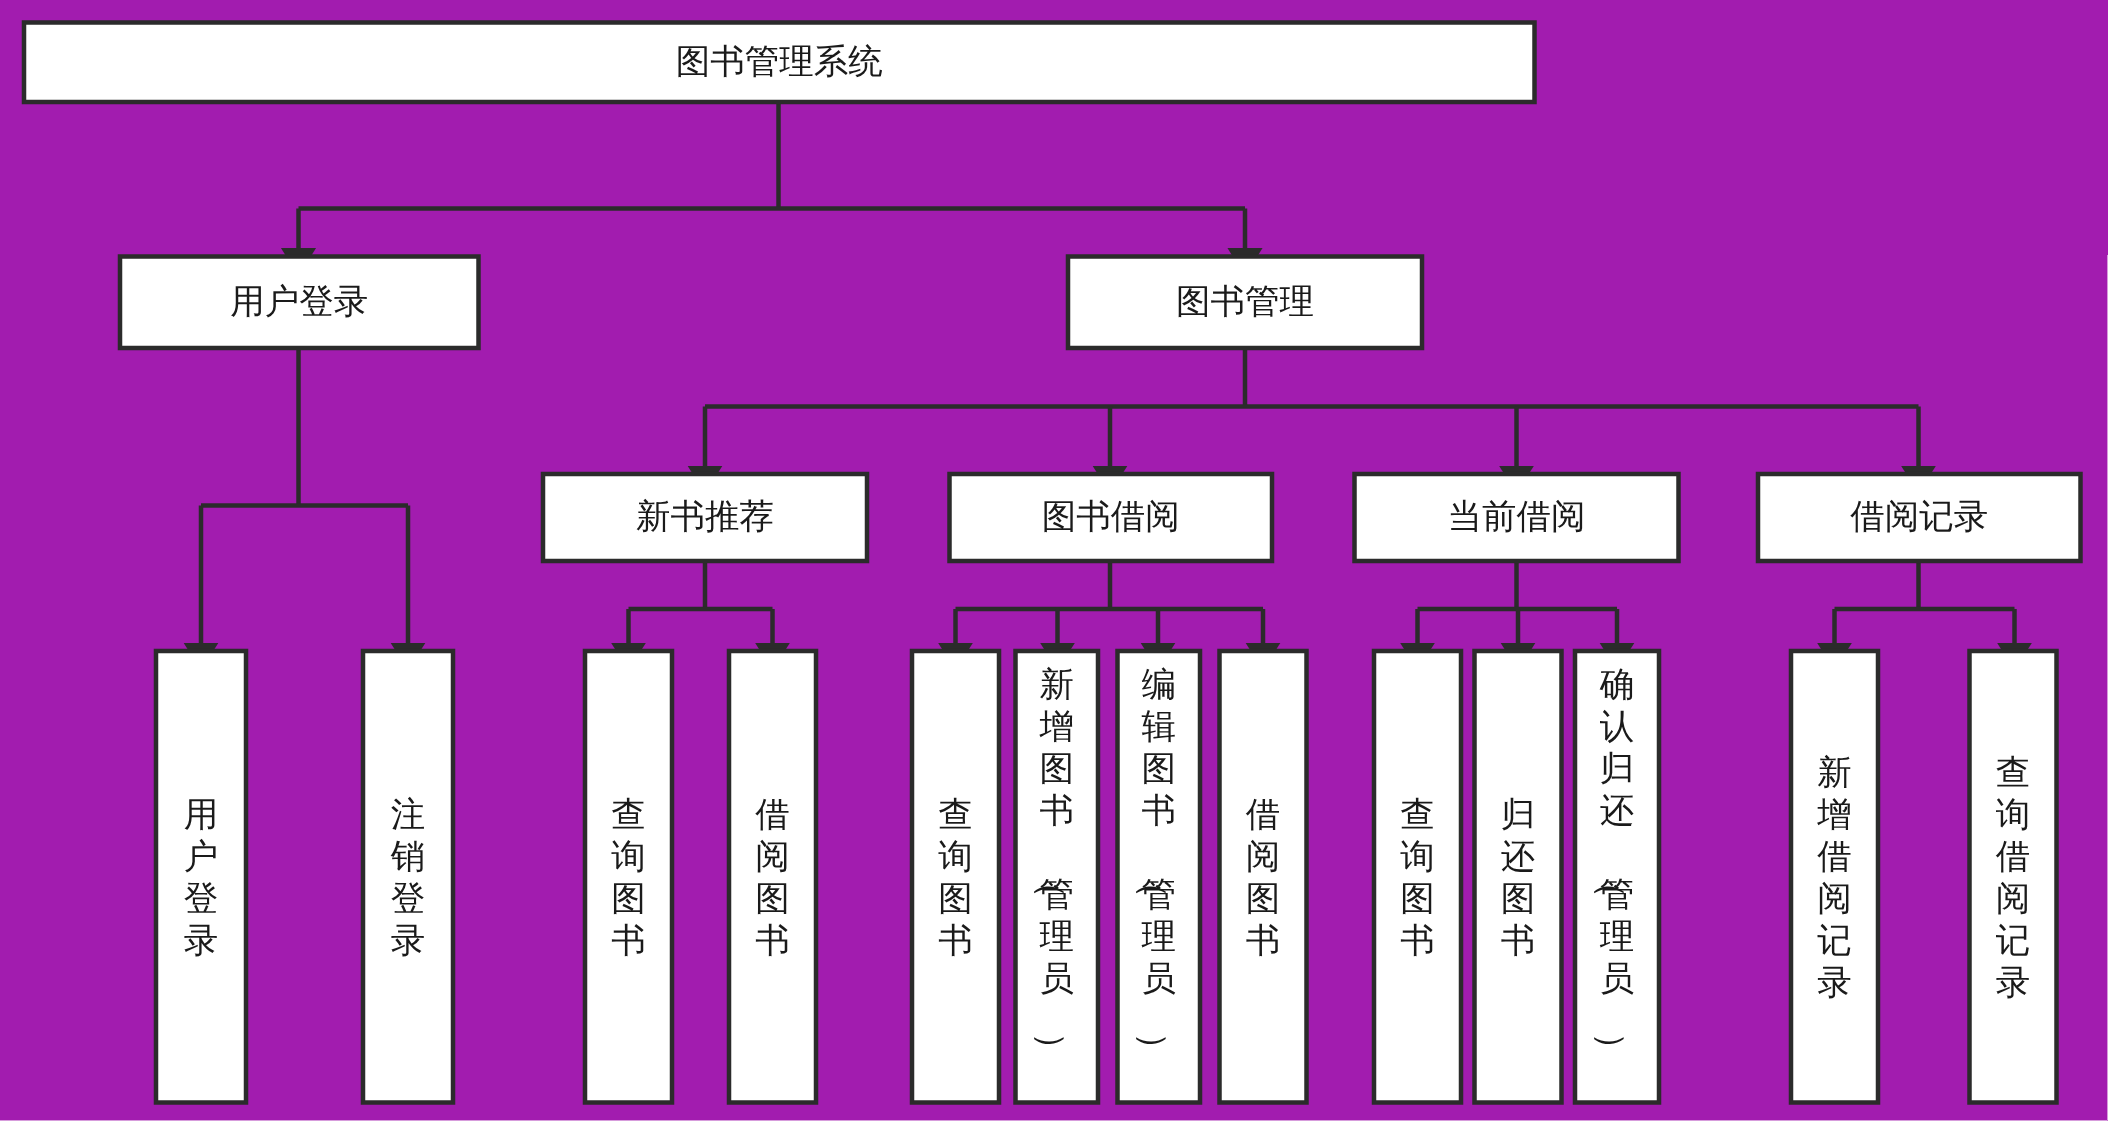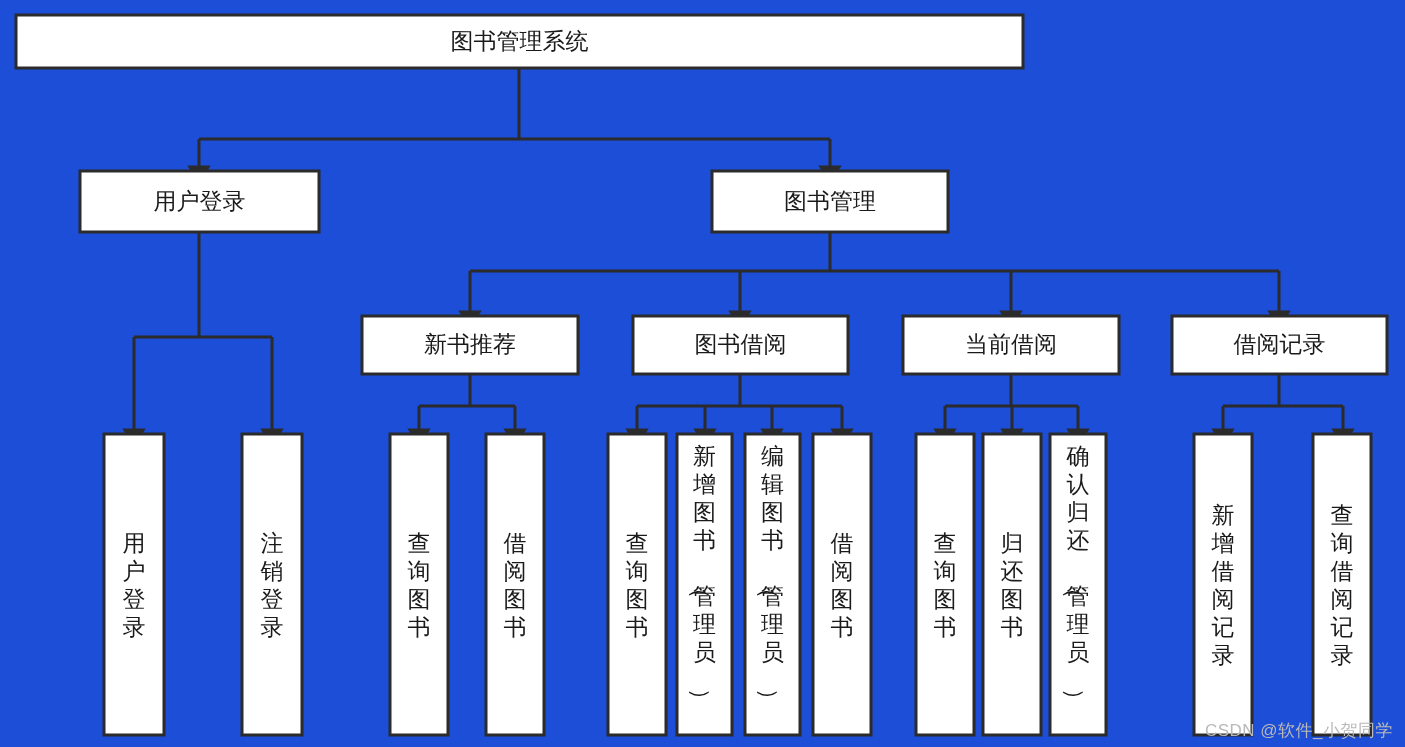--- a/index.html
+++ b/index.html
@@ -10,21 +10,21 @@
   body {
     width: 1405px;
     height: 747px;
     font-family: "Liberation Sans", "DejaVu Sans", sans-serif;
     overflow: hidden;
   }
   #diagram-root {
     position: relative;
     width: 1405px;
     height: 747px;
-    background: #1d4ed8;
+    background: #a21caf;
     text-decoration: underline;
   }
   svg.diagram-canvas {
     position: absolute;
     top: 0;
     left: 0;
     width: 1405px;
     height: 747px;
   }
   .node-box {
@@ -196,14 +196,13 @@
         <g>
           <rect x="1194" y="434" width="58" height="301" class="node-box"></rect>
           <text x="1223" y="522.5" class="node-label-v"><tspan x="1223" dy="0">新</tspan><tspan x="1223" dy="28">增</tspan><tspan x="1223" dy="28">借</tspan><tspan x="1223" dy="28">阅</tspan><tspan x="1223" dy="28">记</tspan><tspan x="1223" dy="28">录</tspan></text>
         </g>
         <g>
           <rect x="1313" y="434" width="58" height="301" class="node-box"></rect>
           <text x="1342" y="522.5" class="node-label-v"><tspan x="1342" dy="0">查</tspan><tspan x="1342" dy="28">询</tspan><tspan x="1342" dy="28">借</tspan><tspan x="1342" dy="28">阅</tspan><tspan x="1342" dy="28">记</tspan><tspan x="1342" dy="28">录</tspan></text>
         </g>
       </g>
   </svg>
-  <div class="watermark-text">CSDN @软件_小贺同学</div>
 </div>
 
 </body></html>

